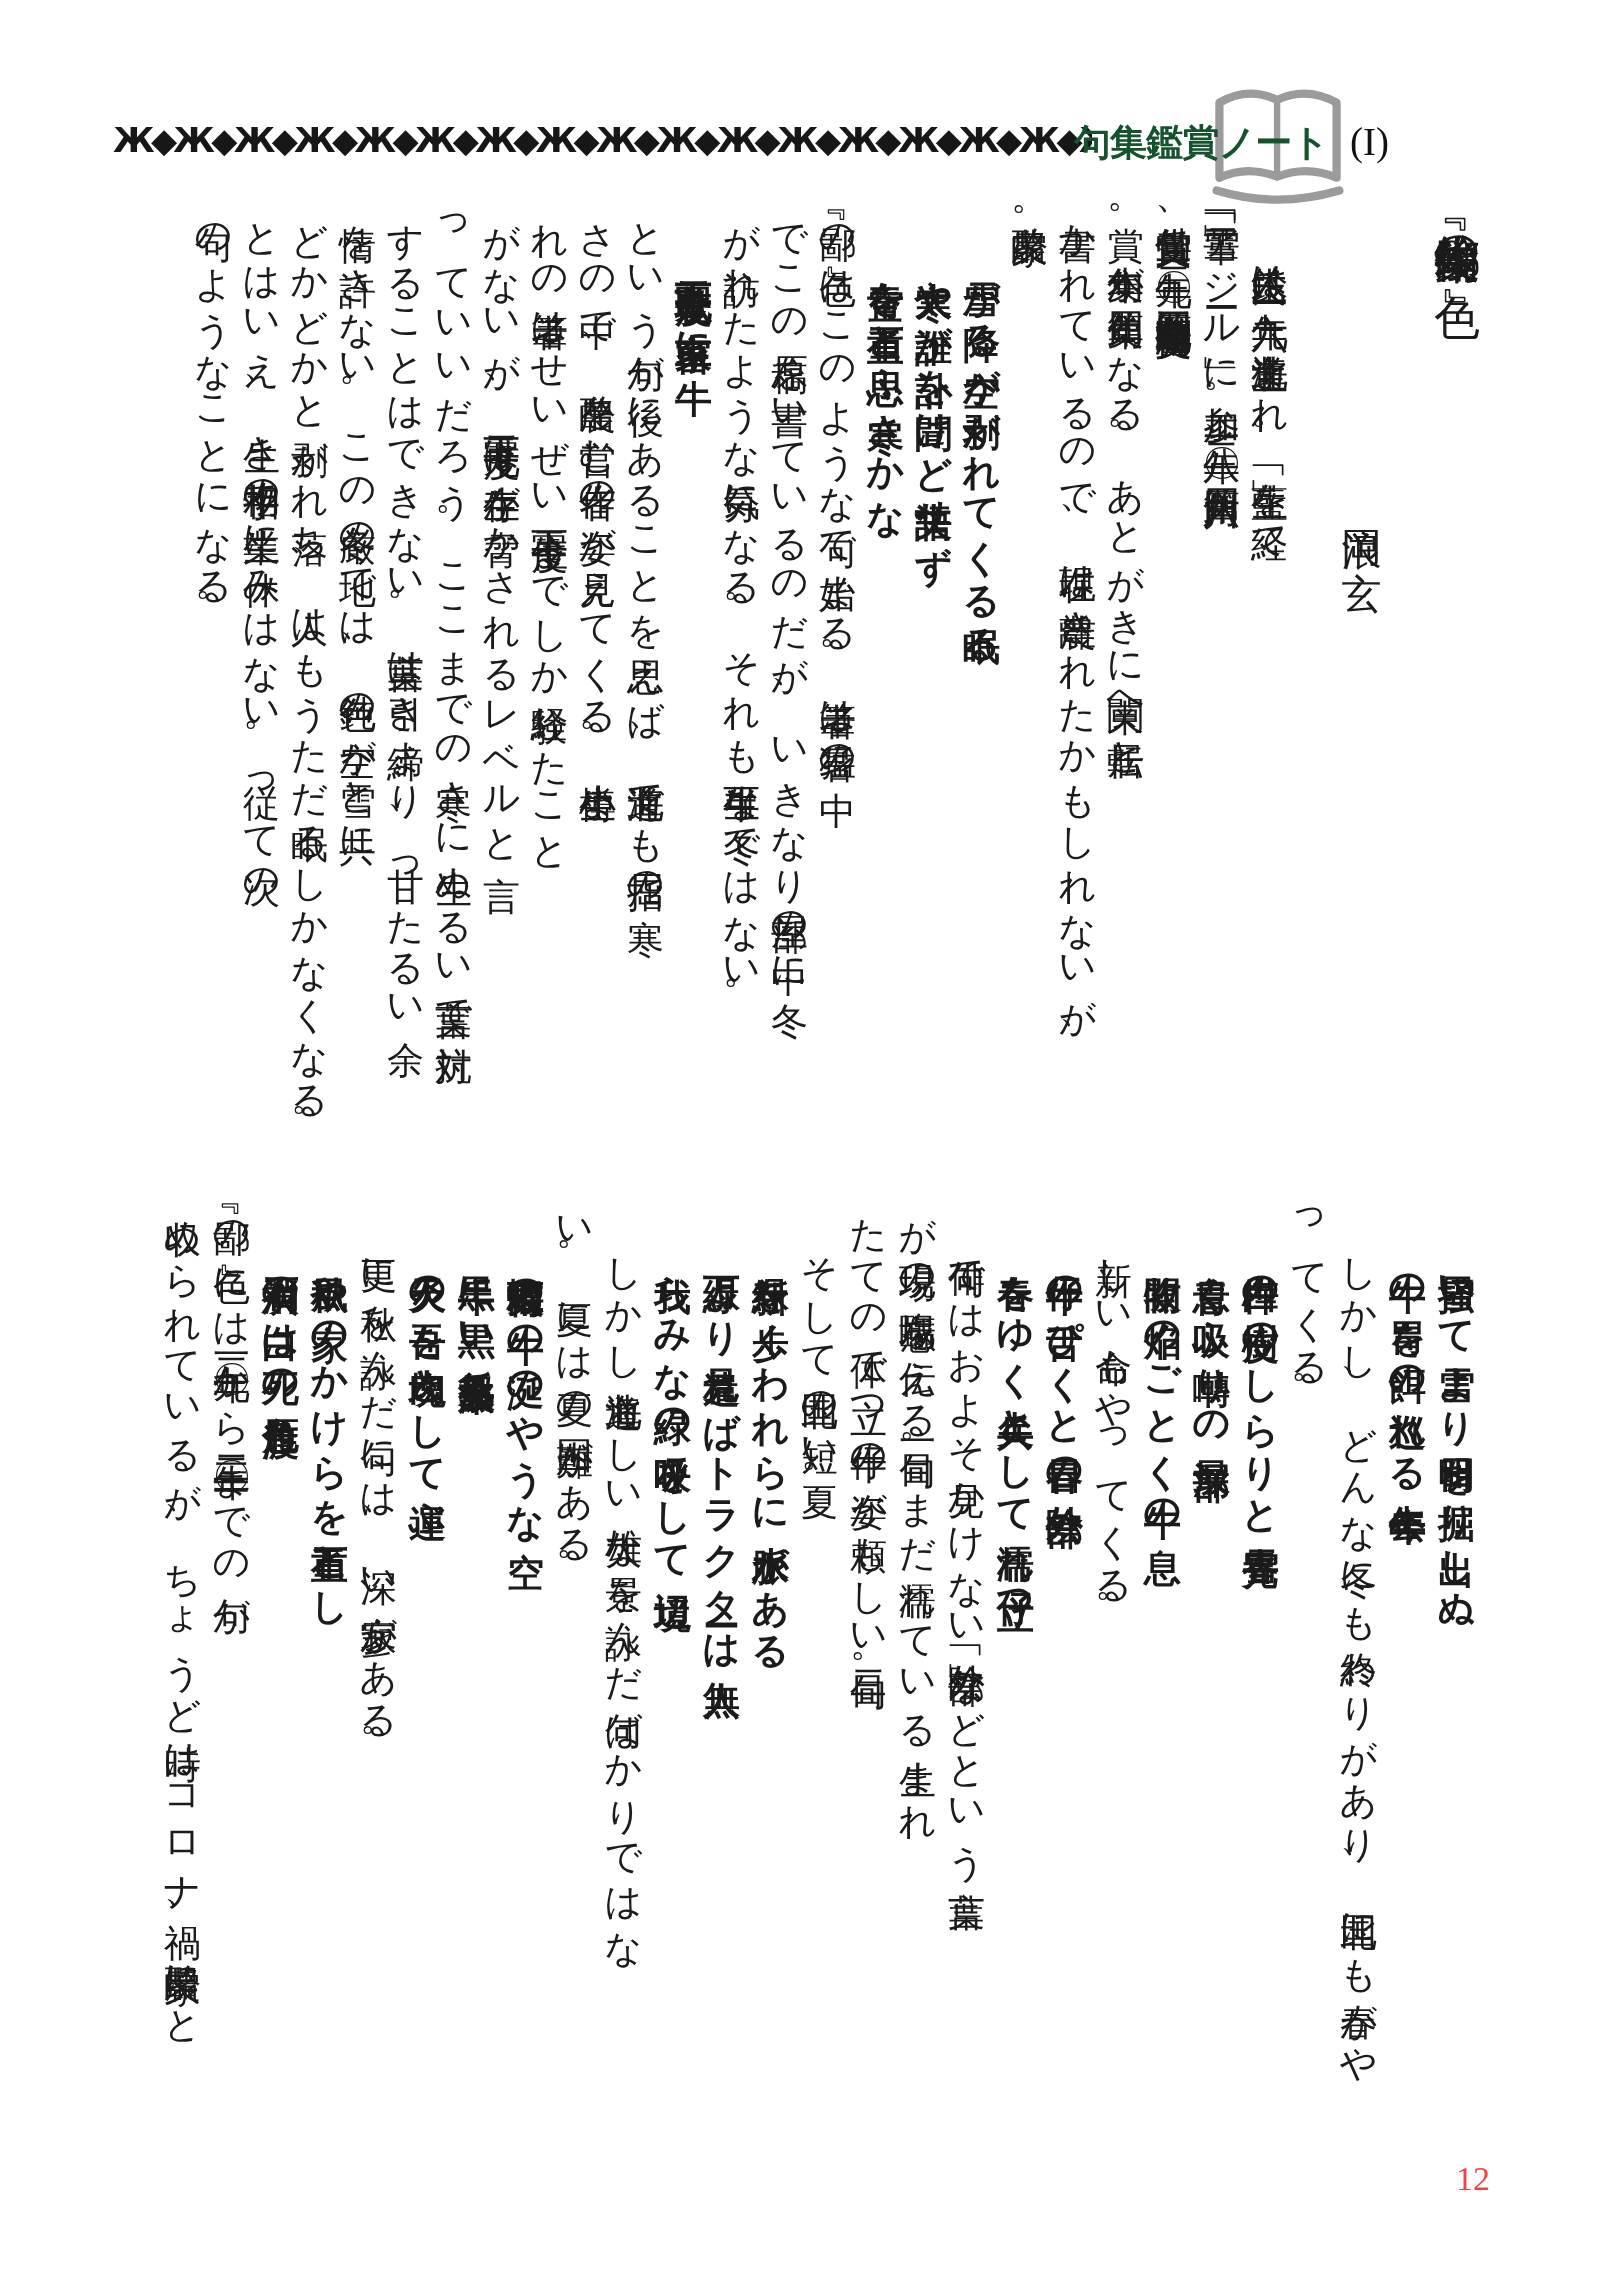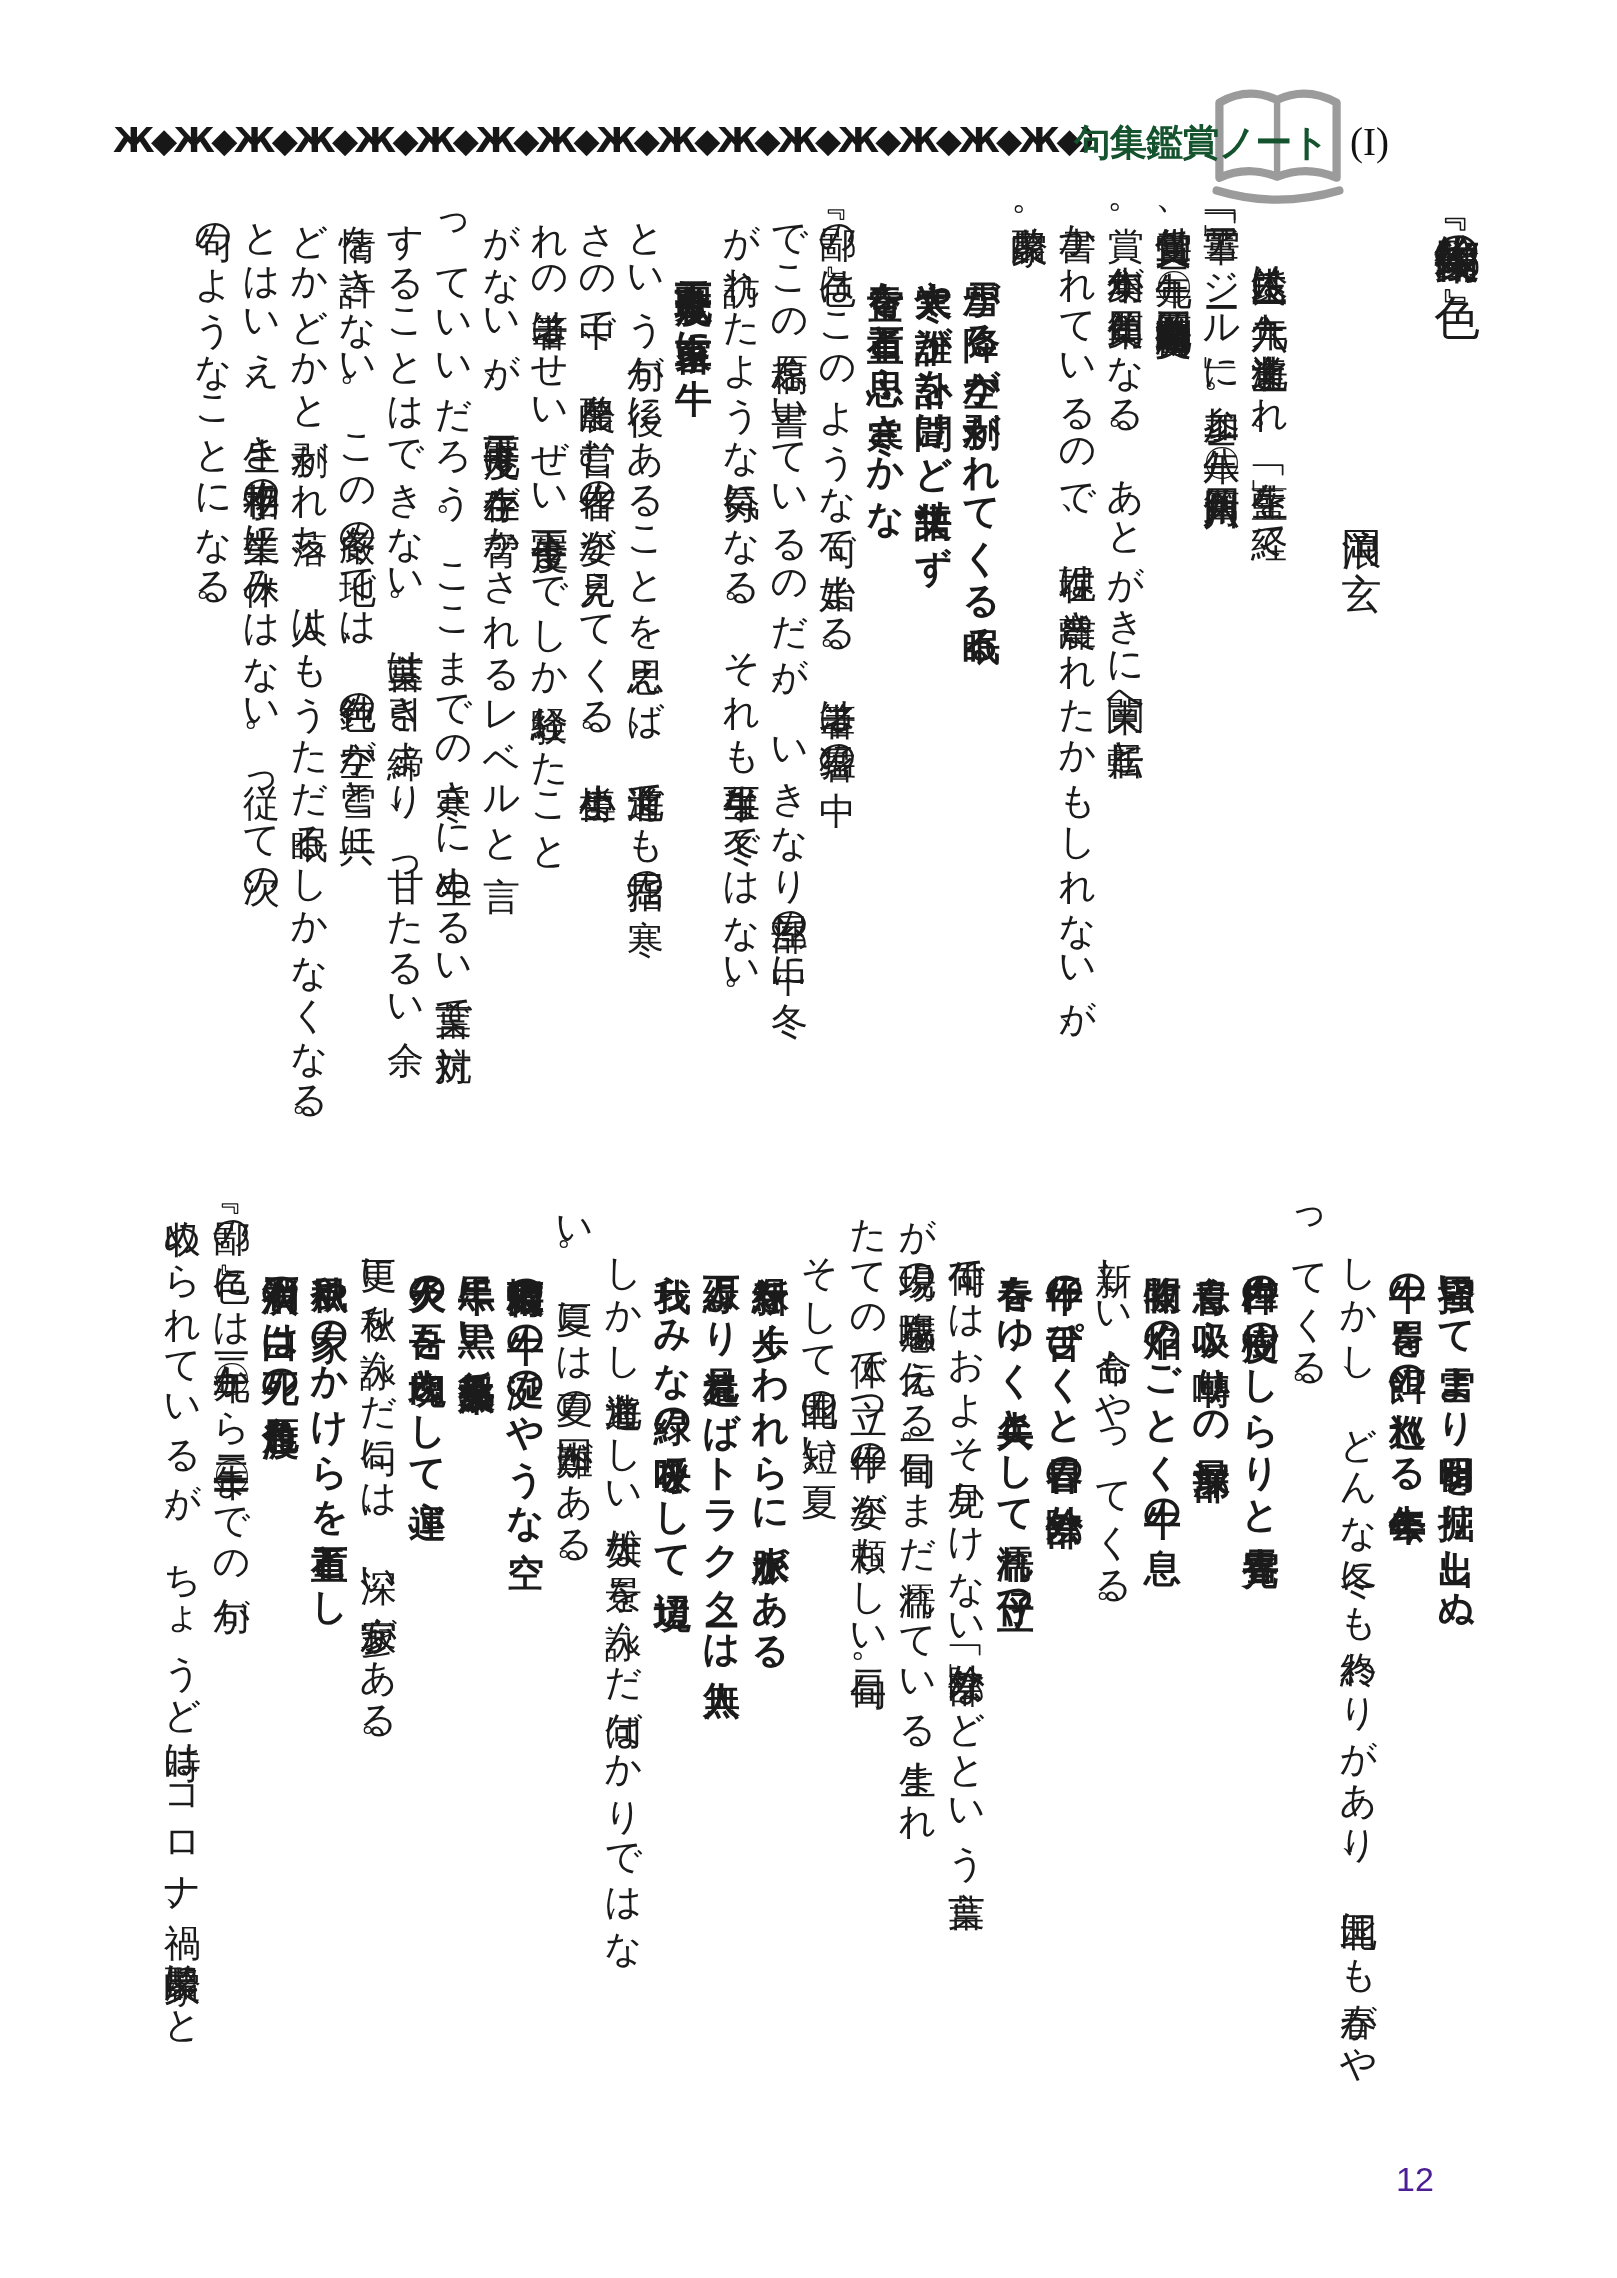--- a/index.html
+++ b/index.html
@@ -47,22 +47,22 @@
   .col.title-col{
     font-size:46px; line-height:66px; letter-spacing:1.8px;
     margin-left:48px; font-weight:500;
   }
   .col.author-col{
     font-size:40px; line-height:48px; letter-spacing:4.6px;
     padding-top:299px; margin-left:44px;
   }
   
   #page-number{
-    position:absolute; left:1396px; top:2160px;
-    font-family:Liberation Sans, sans-serif; font-size:34px; color:#4c1d95;
+    position:absolute; left:1456px; top:2160px;
+    font-family:Liberation Serif, serif; font-size:34px; color:#ef4444;
   }
 </style>
 </head>
 <body>
 
 <div id="page">
 
   <div id="deco-border">Ж◆Ж◆Ж◆Ж◆Ж◆Ж◆Ж◆Ж◆Ж◆Ж◆Ж◆Ж◆Ж◆Ж◆Ж◆Ж◆Ж◆Ж◆Ж◆Ж◆Ж◆Ж◆Ж◆Ж◆</div>
 
   <div id="book-icon">

